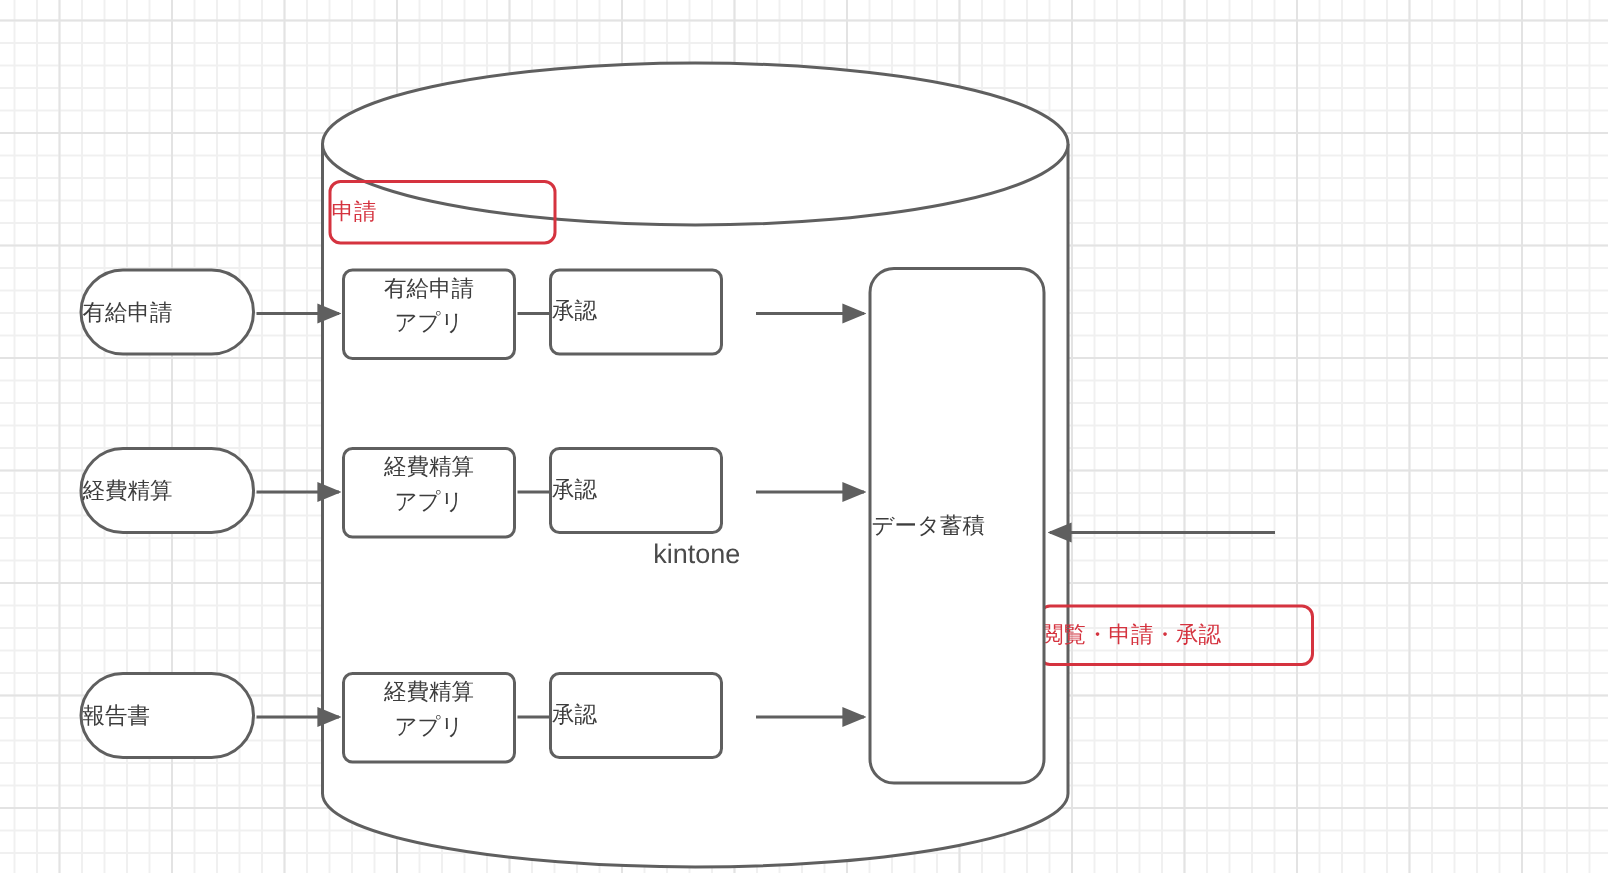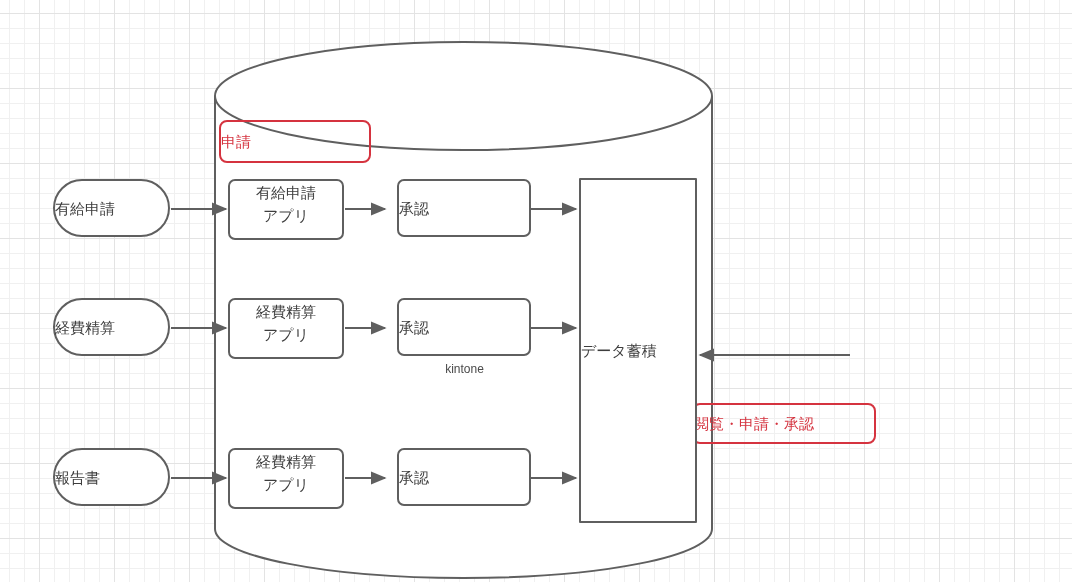--- a/index.html
+++ b/index.html
@@ -38,30 +38,30 @@
     text-align: center;
     font-size: 15px;
     line-height: 23px;
   }
   .rounded { border-radius: 7px; }
   .stadium { border-radius: 29px; }
   .two-line { flex-direction: column; }
 
   .stadium-src { left: 53px; width: 117px; height: 58px; }
   .app-box     { left: 228px; width: 116px; height: 61px; }
-  .appr-box    { left: 397px; width: 134px; height: 58px; }
+  .appr-box    { left: 366px; width: 116px; height: 58px; font-family: Liberation Serif, serif; }
 
   .row1 { top: 179px; }
   .row2 { top: 298px; }
   .row3 { top: 448px; }
 
   #data-store-box {
     left: 579px; top: 178px;
     width: 118px; height: 345px;
-    border-radius: 1px;
+    border-radius: 17px;
   }
 
   #employee-stadium {
     left: 850px; top: 312px;
     width: 205px; height: 88px;
     border-radius: 44px;
     font-size: 16px;
   }
 
   .red-note {
@@ -81,21 +81,21 @@
   }
 
   #kintone-label {
     position: absolute;
     left: 412px; top: 358px;
     width: 105px; height: 22px;
     display: flex;
     align-items: center;
     justify-content: center;
     color: #4a4a4a;
-    font-size: 12px;
+    font-size: 18px;
   }
 </style>
 </head>
 <body>
 
 <div id="canvas">
 
   <svg id="shapes-svg" viewBox="0 0 1072 582" xmlns="http://www.w3.org/2000/svg">
     <defs>
       <marker id="arrow" viewBox="0 0 10 10" refX="9" refY="5" markerWidth="8" markerHeight="8" orient="auto-start-reverse">

